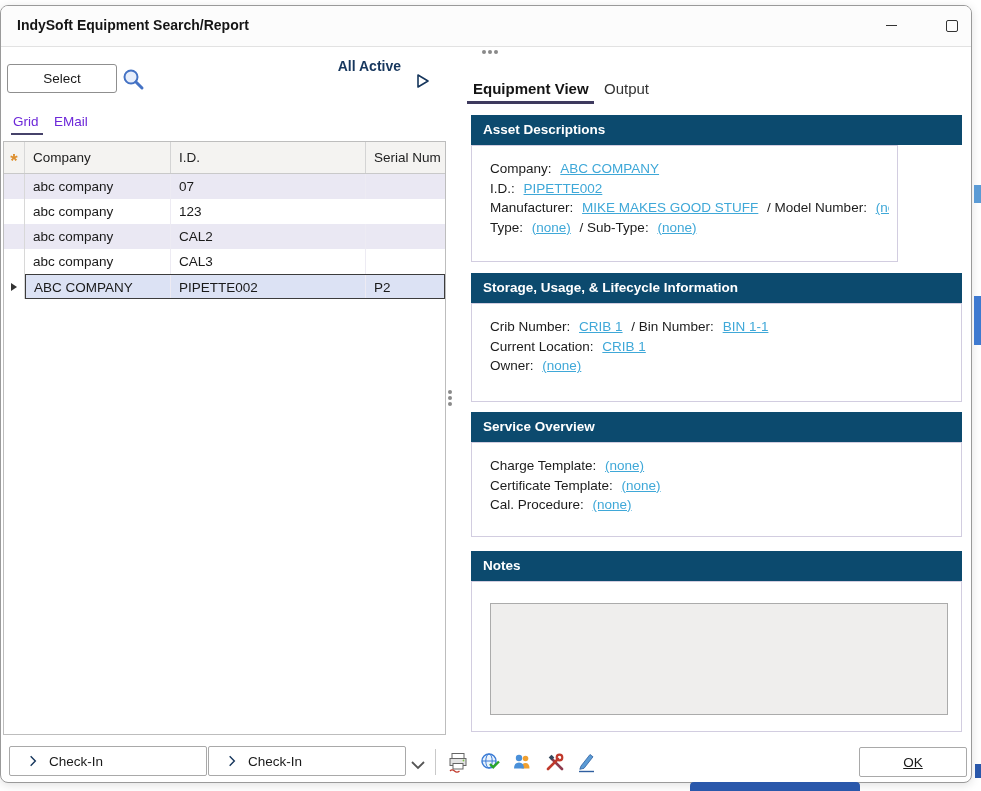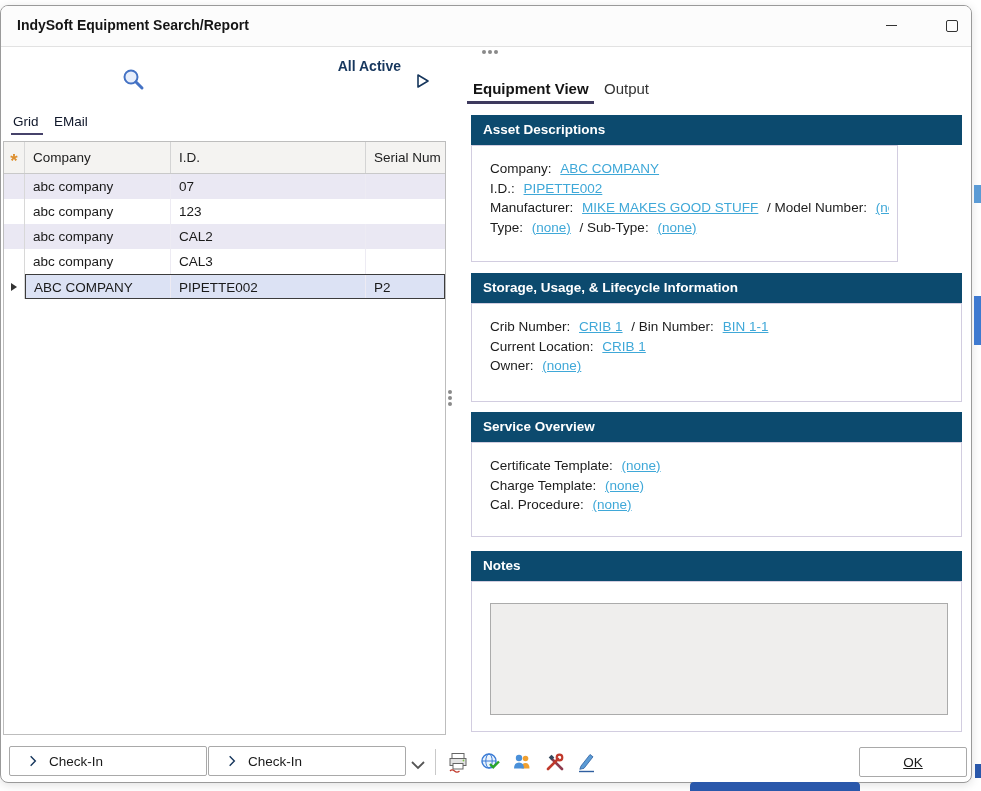--- a/index.html
+++ b/index.html
@@ -14,21 +14,21 @@
   .titlebar{position:absolute;left:0;top:0;right:0;height:40px;background:#fcfcfc;border-bottom:1px solid #e2e2e2;}
   .title{position:absolute;left:16px;top:11px;font-size:14px;font-weight:600;color:#151515;white-space:nowrap;}
   .win-btn{position:absolute;top:5px;width:42px;height:29px;display:flex;align-items:center;justify-content:center;cursor:default;}
   .glyph-min{width:11px;height:1px;background:#333;}
   .glyph-max{width:10px;height:10px;border:1px solid #333;border-radius:2px;}
 
   
   .btn{background:#fff;border:1px solid #8f8f8f;border-radius:3px;font-size:13.5px;color:#1a1a1a;
        display:flex;align-items:center;justify-content:center;cursor:default;}
   .filter-label{font-size:14px;font-weight:bold;color:#17375e;text-align:right;white-space:nowrap;}
-  .tab-l{font-size:13.5px;color:#0f172a;cursor:default;}
+  .tab-l{font-size:13.5px;color:#6d28d9;cursor:default;}
   .tab-underline{background:#46426a;}
 
   .grid-box{position:absolute;left:2px;top:135px;width:441px;height:592px;border:1px solid #bdbdbd;background:#fff;overflow:hidden;}
   .ghead{display:flex;height:31px;background:#f4f3f1;border-bottom:1px solid #c9c9c9;font-size:13.5px;}
   .hcell{line-height:31px;padding-left:8px;box-sizing:border-box;border-right:1px solid #d4d4d4;color:#222;
          overflow:hidden;white-space:nowrap;}
   .grow{display:flex;height:25px;font-size:13.5px;background:#fff;}
   .grow.alt{background:#eae8f3;}
   .gcell{line-height:25px;padding-left:8px;box-sizing:border-box;border-right:1px solid #edebf3;
          overflow:hidden;white-space:nowrap;}
@@ -75,20 +75,21 @@
     <div class="titlebar">
       <span class="title">IndySoft Equipment Search/Report</span>
       <div class="win-btn" style="left:869px;">
         <div class="glyph-min"></div>
       </div>
       <div class="win-btn" style="left:930px;">
         <div class="glyph-max"></div>
       </div>
     </div>
 
+    <div class="btn abs" style="left:6px;top:58px;width:110px;height:29px;">Select</div>
 
     <div class="abs" style="left:120px;top:61px;width:24px;height:24px;">
       <svg width="24" height="24" viewBox="0 0 24 24">
         <circle cx="10" cy="10" r="6.5" fill="#e7eefb" stroke="#4472c4" stroke-width="2"></circle>
         <line x1="15" y1="15" x2="21" y2="21" stroke="#4472c4" stroke-width="3" stroke-linecap="round"></line>
       </svg>
     </div>
 
     <div class="filter-label abs" style="left:280px;top:52px;width:120px;">All Active</div>
     <div class="abs" style="left:412px;top:66px;width:18px;height:18px;">
@@ -197,25 +198,25 @@
       </div>
       <div class="line">
         <span class="lbl">Owner:</span>
         <a class="lnk">(none)</a>
       </div>
     </div>
 
     <div class="sec-h abs" style="left:470px;top:406px;width:491px;">Service Overview</div>
     <div class="sec-b abs" style="left:470px;top:436px;width:491px;height:95px;">
       <div class="line">
+        <span class="lbl">Charge Template:</span>
+        <a class="lnk">(none)</a>
+      </div>
+      <div class="line">
         <span class="lbl">Certificate Template:</span>
-        <a class="lnk">(none)</a>
-      </div>
-      <div class="line">
-        <span class="lbl">Charge Template:</span>
         <a class="lnk">(none)</a>
       </div>
       <div class="line">
         <span class="lbl">Cal. Procedure:</span>
         <a class="lnk">(none)</a>
       </div>
     </div>
 
     <div class="sec-h abs" style="left:470px;top:545px;width:491px;">Notes</div>
     <div class="sec-b abs" style="left:470px;top:575px;width:491px;height:151px;padding:0;">

